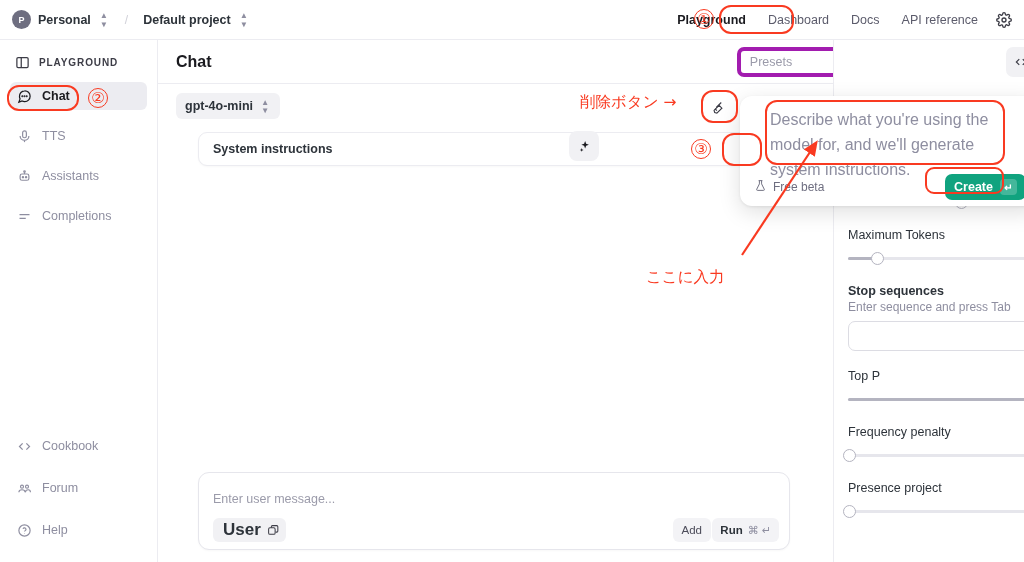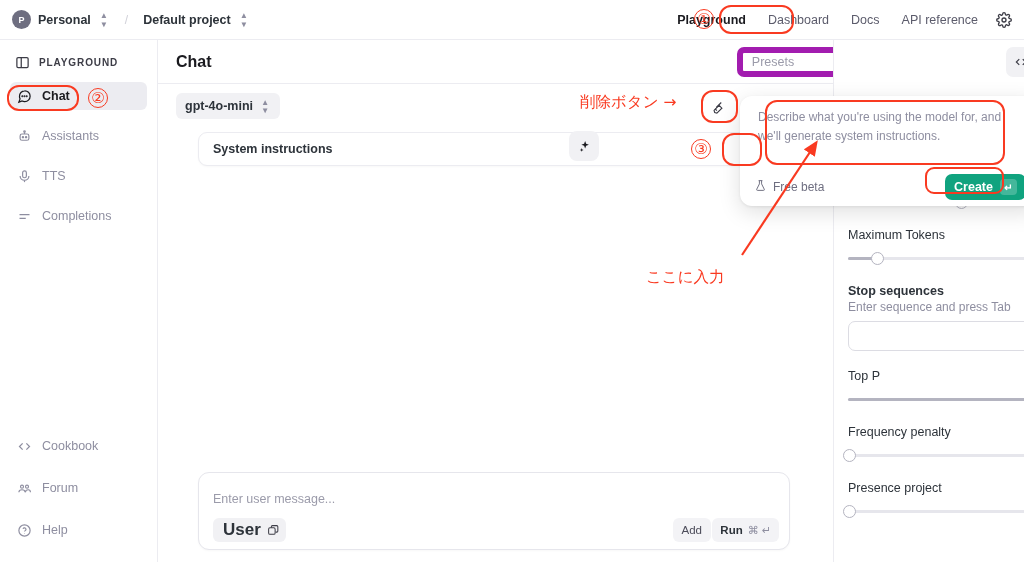--- a/index.html
+++ b/index.html
@@ -74,21 +74,21 @@
 
   
   .main { position: absolute; top: 40px; left: 158px; width: 675px; height: 522px; background: #fff; }
   .main-head {
     height: 44px; display: flex; align-items: center; padding: 0 0 0 18px;
     border-bottom: 1px solid #ececf1; position: relative;
   }
   .page-title { font-size: 16px; font-weight: 700; color: #1a1a1f; }
   .head-right { position: absolute; right: -200px; top: 7px; display: flex; align-items: center; gap: 7px; }
   .presets {
-    width: 160px; height: 30px; border: 6px solid #a21caf; border-radius: 7px;
+    width: 160px; height: 30px; border: 4px solid #a21caf; border-radius: 7px;
     display: flex; align-items: center; padding: 0 9px;
     font-size: 12.5px; color: #9b9baa; background: #fff;
   }
   .btn-grey {
     height: 30px; padding: 0 13px; border-radius: 7px; background: #f1f1f4;
     border: none; font-size: 12.5px; font-weight: 700; color: #2d333a;
     display: flex; align-items: center; cursor: pointer;
     font-family: "Liberation Sans", sans-serif;
   }
   .ibtn {
@@ -185,22 +185,22 @@
     align-items: center; justify-content: center; color: #3c3c46;
   }
 
   
   .popover {
     position: absolute; left: 740px; top: 96px; width: 300px; height: 110px;
     background: #fff; border-radius: 12px;
     box-shadow: 0 6px 22px rgba(0,0,0,.13), 0 1px 3px rgba(0,0,0,.07);
   }
   .pop-text {
-    position: absolute; left: 18px; top: 12px; width: 244px;
-    font-size: 12px; line-height: 1.55; color: #8e8ea0;
+    position: absolute; left: 30px; top: 12px; width: 244px;
+    font-size: 16px; line-height: 1.55; color: #8e8ea0;
   }
   .pop-foot { position: absolute; left: 0; top: 72px; width: 300px; height: 38px;
               display: flex; align-items: center; padding: 0 14px; }
   .beta { display: flex; align-items: center; gap: 6px; font-size: 12px; color: #6e6e80; }
   .create-btn {
     margin-left: auto; height: 26px; padding: 0 9px; border-radius: 7px;
     background: #10a37f; color: #fff; font-size: 12.5px; font-weight: 700;
     display: flex; align-items: center; gap: 7px;
   }
   .create-kbd {
@@ -269,39 +269,39 @@
             <circle cx="12" cy="11.5" r=".6" fill="currentColor"></circle>
             <circle cx="15.5" cy="11.5" r=".6" fill="currentColor"></circle>
         </svg>
       </span>
       <span>Chat</span>
     </div>
 
     <div class="side-item">
       <span class="sic">
         <svg width="15" height="15" viewBox="0 0 24 24" fill="none" stroke="currentColor" stroke-width="1.9">
+          <rect x="9" y="3" width="6" height="11" rx="3"></rect>
+            <path d="M5 11a7 7 0 0 0 14 0"></path>
+            <line x1="12" y1="18" x2="12" y2="21"></line>
+        </svg>
+      </span>
+      <span>TTS</span>
+    </div>
+
+    <div class="side-item">
+      <span class="sic">
+        <svg width="15" height="15" viewBox="0 0 24 24" fill="none" stroke="currentColor" stroke-width="1.9">
           <rect x="5" y="8" width="14" height="10" rx="3"></rect>
             <circle cx="9.5" cy="13" r="1" fill="currentColor"></circle>
           <circle cx="14.5" cy="13" r="1" fill="currentColor"></circle>
             <path d="M12 8V5"></path>
             <circle cx="12" cy="4" r="1.2"></circle>
         </svg>
       </span>
       <span>Assistants</span>
-    </div>
-
-    <div class="side-item">
-      <span class="sic">
-        <svg width="15" height="15" viewBox="0 0 24 24" fill="none" stroke="currentColor" stroke-width="1.9">
-          <rect x="9" y="3" width="6" height="11" rx="3"></rect>
-            <path d="M5 11a7 7 0 0 0 14 0"></path>
-            <line x1="12" y1="18" x2="12" y2="21"></line>
-        </svg>
-      </span>
-      <span>TTS</span>
     </div>
 
     <div class="side-item">
       <span class="sic">
         <svg width="15" height="15" viewBox="0 0 24 24" fill="none" stroke="currentColor" stroke-width="2">
           <line x1="4" y1="9" x2="20" y2="9"></line>
             <line x1="4" y1="15" x2="14" y2="15"></line>
         </svg>
       </span>
       <span>Completions</span>

